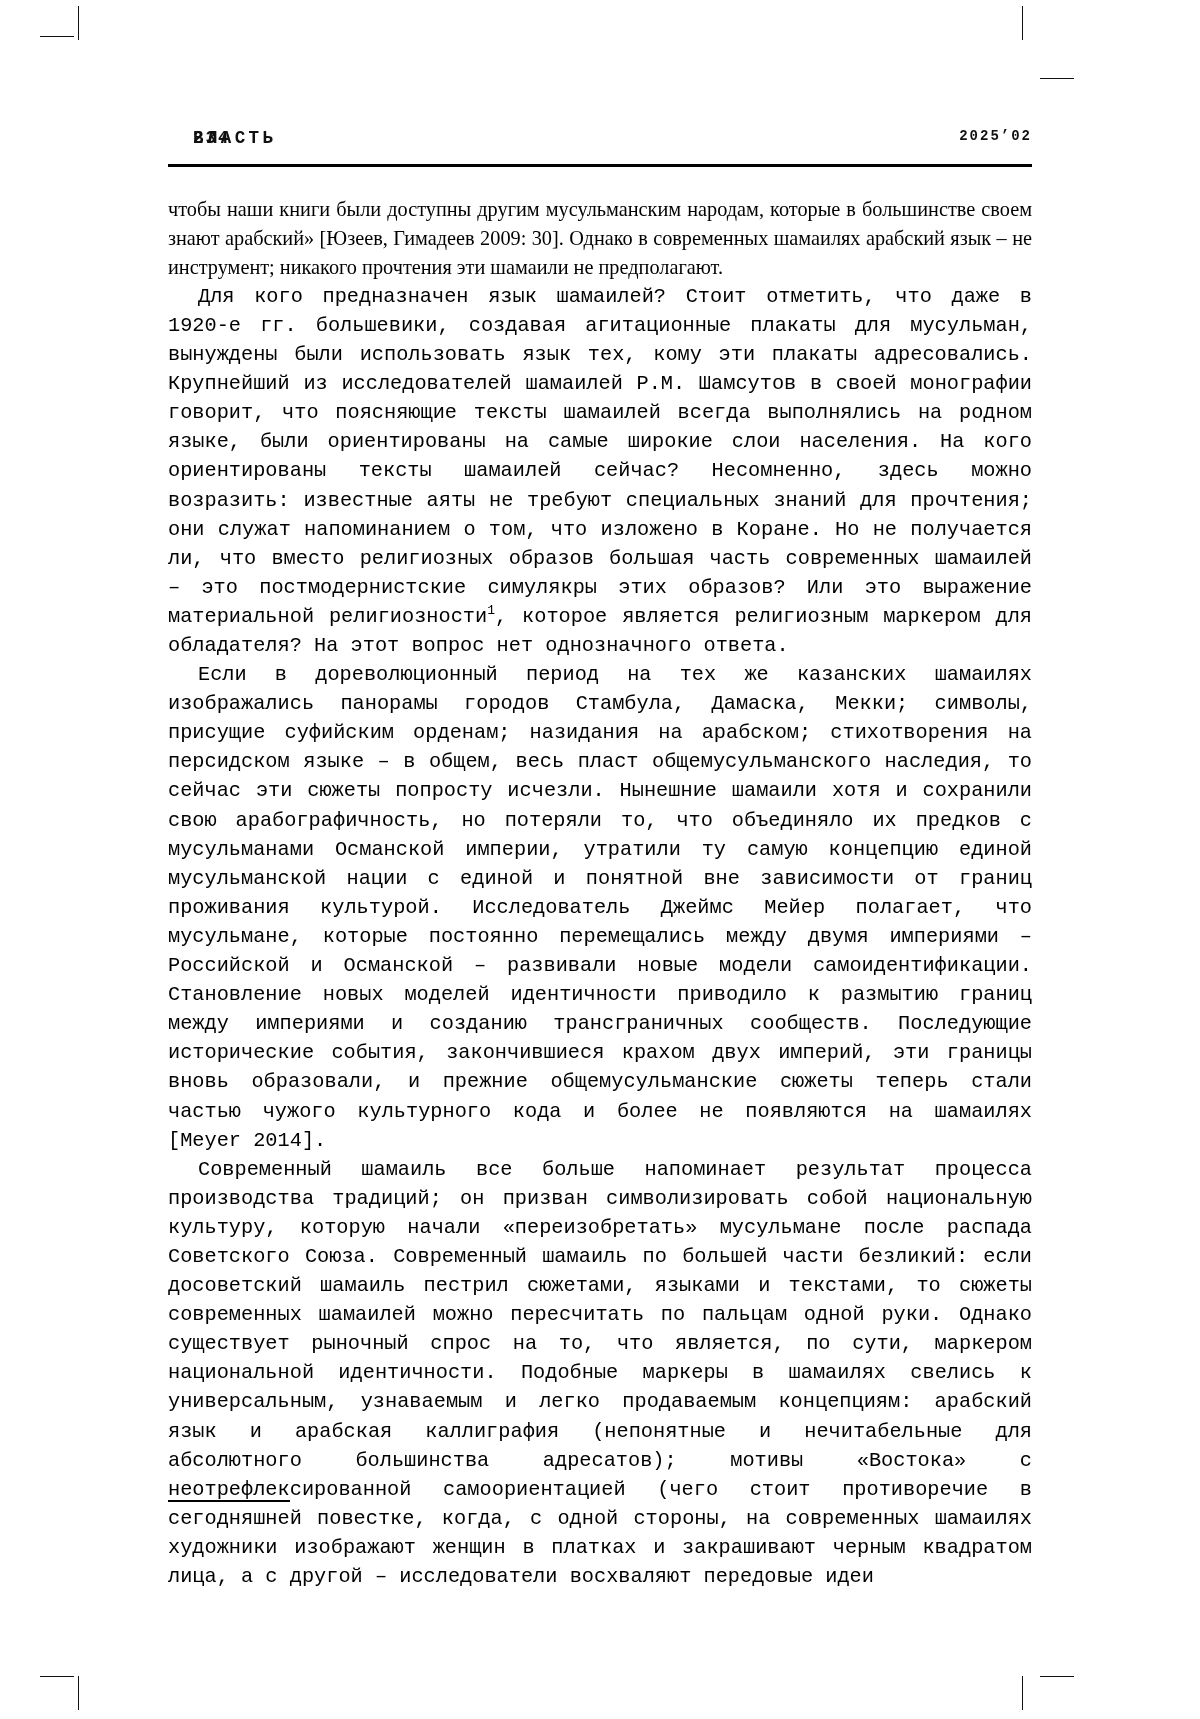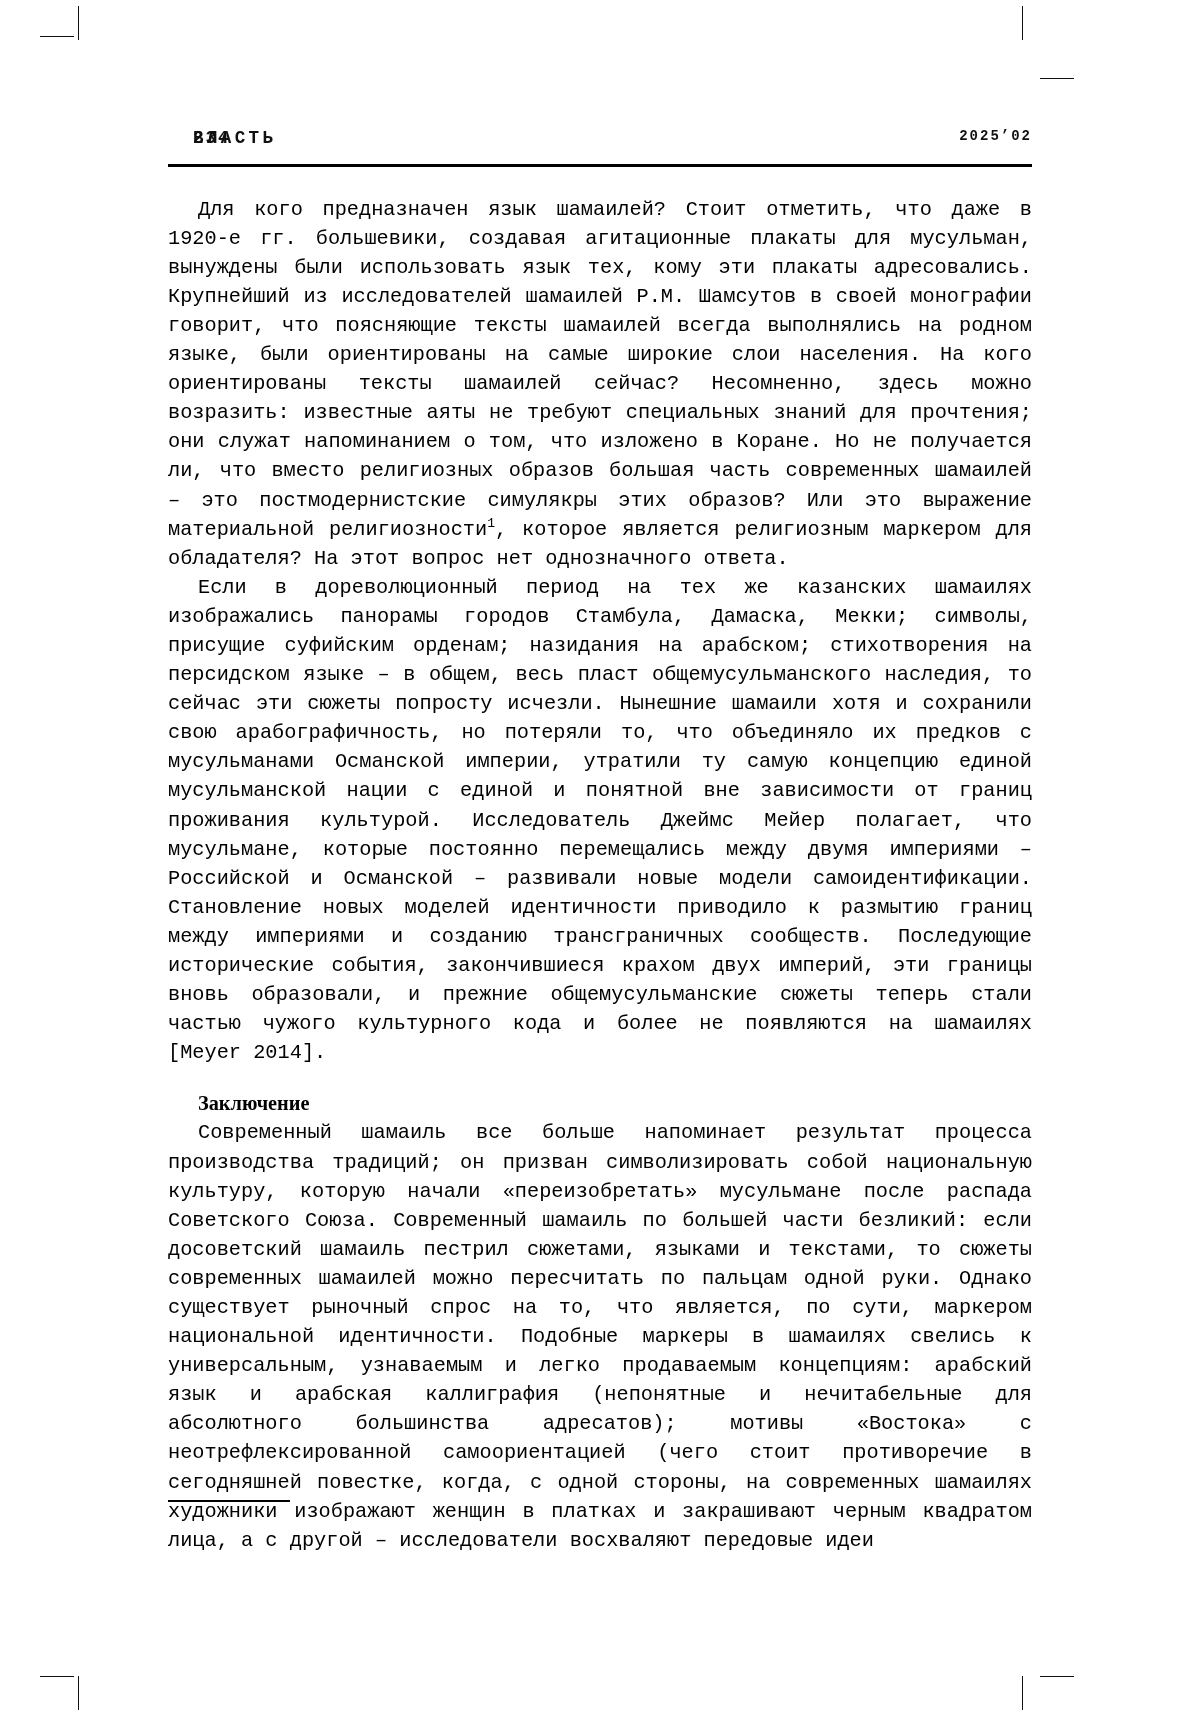--- a/index.html
+++ b/index.html
@@ -145,26 +145,26 @@
 
   <div class="runhead">
     <span class="folio">234</span>
     <span class="journal">ВЛАСТЬ</span>
     <span class="issue">2025’02</span>
   </div>
   <div class="rule"></div>
 
   <div class="body">
 
+    <p>чтобы наши книги были доступны другим мусульманским народам, которые в большинстве своем знают арабский» [Юзеев, Гимадеев 2009: 30]. Однако в современных шамаилях арабский язык – не инструмент; никакого прочтения эти шамаили не предполагают.</p>
 
     <p class="indent"><span>Для кого предназначен язык шамаилей? Стоит отметить, что даже в 1920-е гг. большевики, создавая агитационные плакаты для мусульман, вынуждены были использовать язык тех, кому эти плакаты адресовались. Крупнейший из исследователей шамаилей Р.М. Шамсутов в своей монографии говорит, что поясняющие тексты шамаилей всегда выполнялись на родном языке, были ориентированы на самые широкие слои населения. На кого ориентированы тексты шамаилей сейчас? Несомненно, здесь можно возразить: известные аяты не требуют специальных знаний для прочтения; они служат напоминанием о том, что изложено в Коране. Но не получается ли, что вместо религиозных образов большая часть современных шамаилей – это постмодернистские симулякры этих образов? Или это выражение материальной религиозности</span><span class="sup">1</span><span>, которое является религиозным маркером для обладателя? На этот вопрос нет однозначного ответа.</span></p>
 
     <p class="indent">Если в дореволюционный период на тех же казанских шамаилях изображались панорамы городов Стамбула, Дамаска, Мекки; символы, присущие суфийским орденам; назидания на арабском; стихотворения на персидском языке – в общем, весь пласт общемусульманского наследия, то сейчас эти сюжеты попросту исчезли. Нынешние шамаили хотя и сохранили свою арабографичность, но потеряли то, что объединяло их предков с мусульманами Османской империи, утратили ту самую концепцию единой мусульманской нации с единой и понятной вне зависимости от границ проживания культурой. Исследователь Джеймс Мейер полагает, что мусульмане, которые постоянно перемещались между двумя империями – Российской и Османской – развивали новые модели самоидентификации. Становление новых моделей идентичности приводило к размытию границ между империями и созданию трансграничных сообществ. Последующие исторические события, закончившиеся крахом двух империй, эти границы вновь образовали, и прежние общемусульманские сюжеты теперь стали частью чужого культурного кода и более не появляются на шамаилях [Meyer 2014].</p>
 
-    <h2 class="section">Заключение</h2>
 
     <p class="indent">Современный шамаиль все больше напоминает результат процесса производства традиций; он призван символизировать собой национальную культуру, которую начали «переизобретать» мусульмане после распада Советского Союза. Современный шамаиль по большей части безликий: если досоветский шамаиль пестрил сюжетами, языками и текстами, то сюжеты современных шамаилей можно пересчитать по пальцам одной руки. Однако существует рыночный спрос на то, что является, по сути, маркером национальной идентичности. Подобные маркеры в шамаилях свелись к универсальным, узнаваемым и легко продаваемым концепциям: арабский язык и арабская каллиграфия (непонятные и нечитабельные для абсолютного большинства адресатов); мотивы «Востока» с неотрефлексированной самоориентацией (чего стоит противоречие в сегодняшней повестке, когда, с одной стороны, на современных шамаилях художники изображают женщин в платках и закрашивают черным квадратом лица, а с другой – исследователи восхваляют передовые идеи</p>
 
   </div>
 </div>
 
 <div class="footnote-wrap">
   <div class="footnote-rule"></div>
 </div>
 

